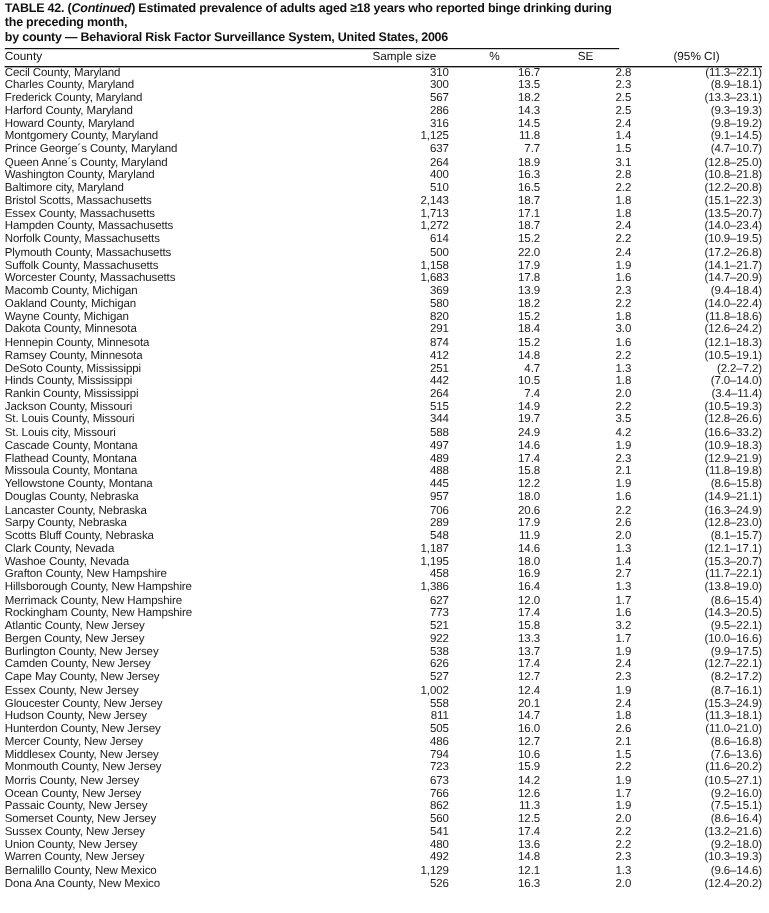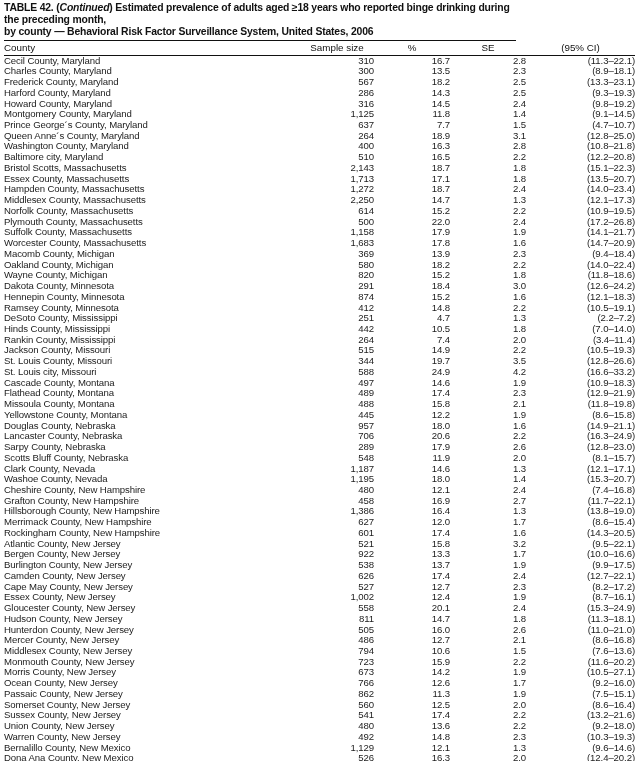--- a/index.html
+++ b/index.html
@@ -196,27 +196,20 @@
           <td class="ci">(13.5–20.7)</td>
         </tr>
         <tr>
           <td class="county">Hampden County, Massachusetts</td>
           <td class="num">1,272</td>
           <td class="pct">18.7</td>
           <td class="se">2.4</td>
           <td class="ci">(14.0–23.4)</td>
         </tr>
         <tr>
-          <td class="county">Middlesex County, Massachusetts</td>
-          <td class="num">2,250</td>
-          <td class="pct">14.7</td>
-          <td class="se">1.3</td>
-          <td class="ci">(12.1–17.3)</td>
-        </tr>
-        <tr>
           <td class="county">Norfolk County, Massachusetts</td>
           <td class="num">614</td>
           <td class="pct">15.2</td>
           <td class="se">2.2</td>
           <td class="ci">(10.9–19.5)</td>
         </tr>
         <tr>
           <td class="county">Plymouth County, Massachusetts</td>
           <td class="num">500</td>
           <td class="pct">22.0</td>
@@ -385,27 +378,20 @@
           <td class="ci">(12.1–17.1)</td>
         </tr>
         <tr>
           <td class="county">Washoe County, Nevada</td>
           <td class="num">1,195</td>
           <td class="pct">18.0</td>
           <td class="se">1.4</td>
           <td class="ci">(15.3–20.7)</td>
         </tr>
         <tr>
-          <td class="county">Cheshire County, New Hampshire</td>
-          <td class="num">480</td>
-          <td class="pct">12.1</td>
-          <td class="se">2.4</td>
-          <td class="ci">(7.4–16.8)</td>
-        </tr>
-        <tr>
           <td class="county">Grafton County, New Hampshire</td>
           <td class="num">458</td>
           <td class="pct">16.9</td>
           <td class="se">2.7</td>
           <td class="ci">(11.7–22.1)</td>
         </tr>
         <tr>
           <td class="county">Hillsborough County, New Hampshire</td>
           <td class="num">1,386</td>
           <td class="pct">16.4</td>
@@ -414,21 +400,21 @@
         </tr>
         <tr>
           <td class="county">Merrimack County, New Hampshire</td>
           <td class="num">627</td>
           <td class="pct">12.0</td>
           <td class="se">1.7</td>
           <td class="ci">(8.6–15.4)</td>
         </tr>
         <tr>
           <td class="county">Rockingham County, New Hampshire</td>
-          <td class="num">601</td>
+          <td class="num">773</td>
           <td class="pct">17.4</td>
           <td class="se">1.6</td>
           <td class="ci">(14.3–20.5)</td>
         </tr>
         <tr>
           <td class="county">Atlantic County, New Jersey</td>
           <td class="num">521</td>
           <td class="pct">15.8</td>
           <td class="se">3.2</td>
           <td class="ci">(9.5–22.1)</td>

